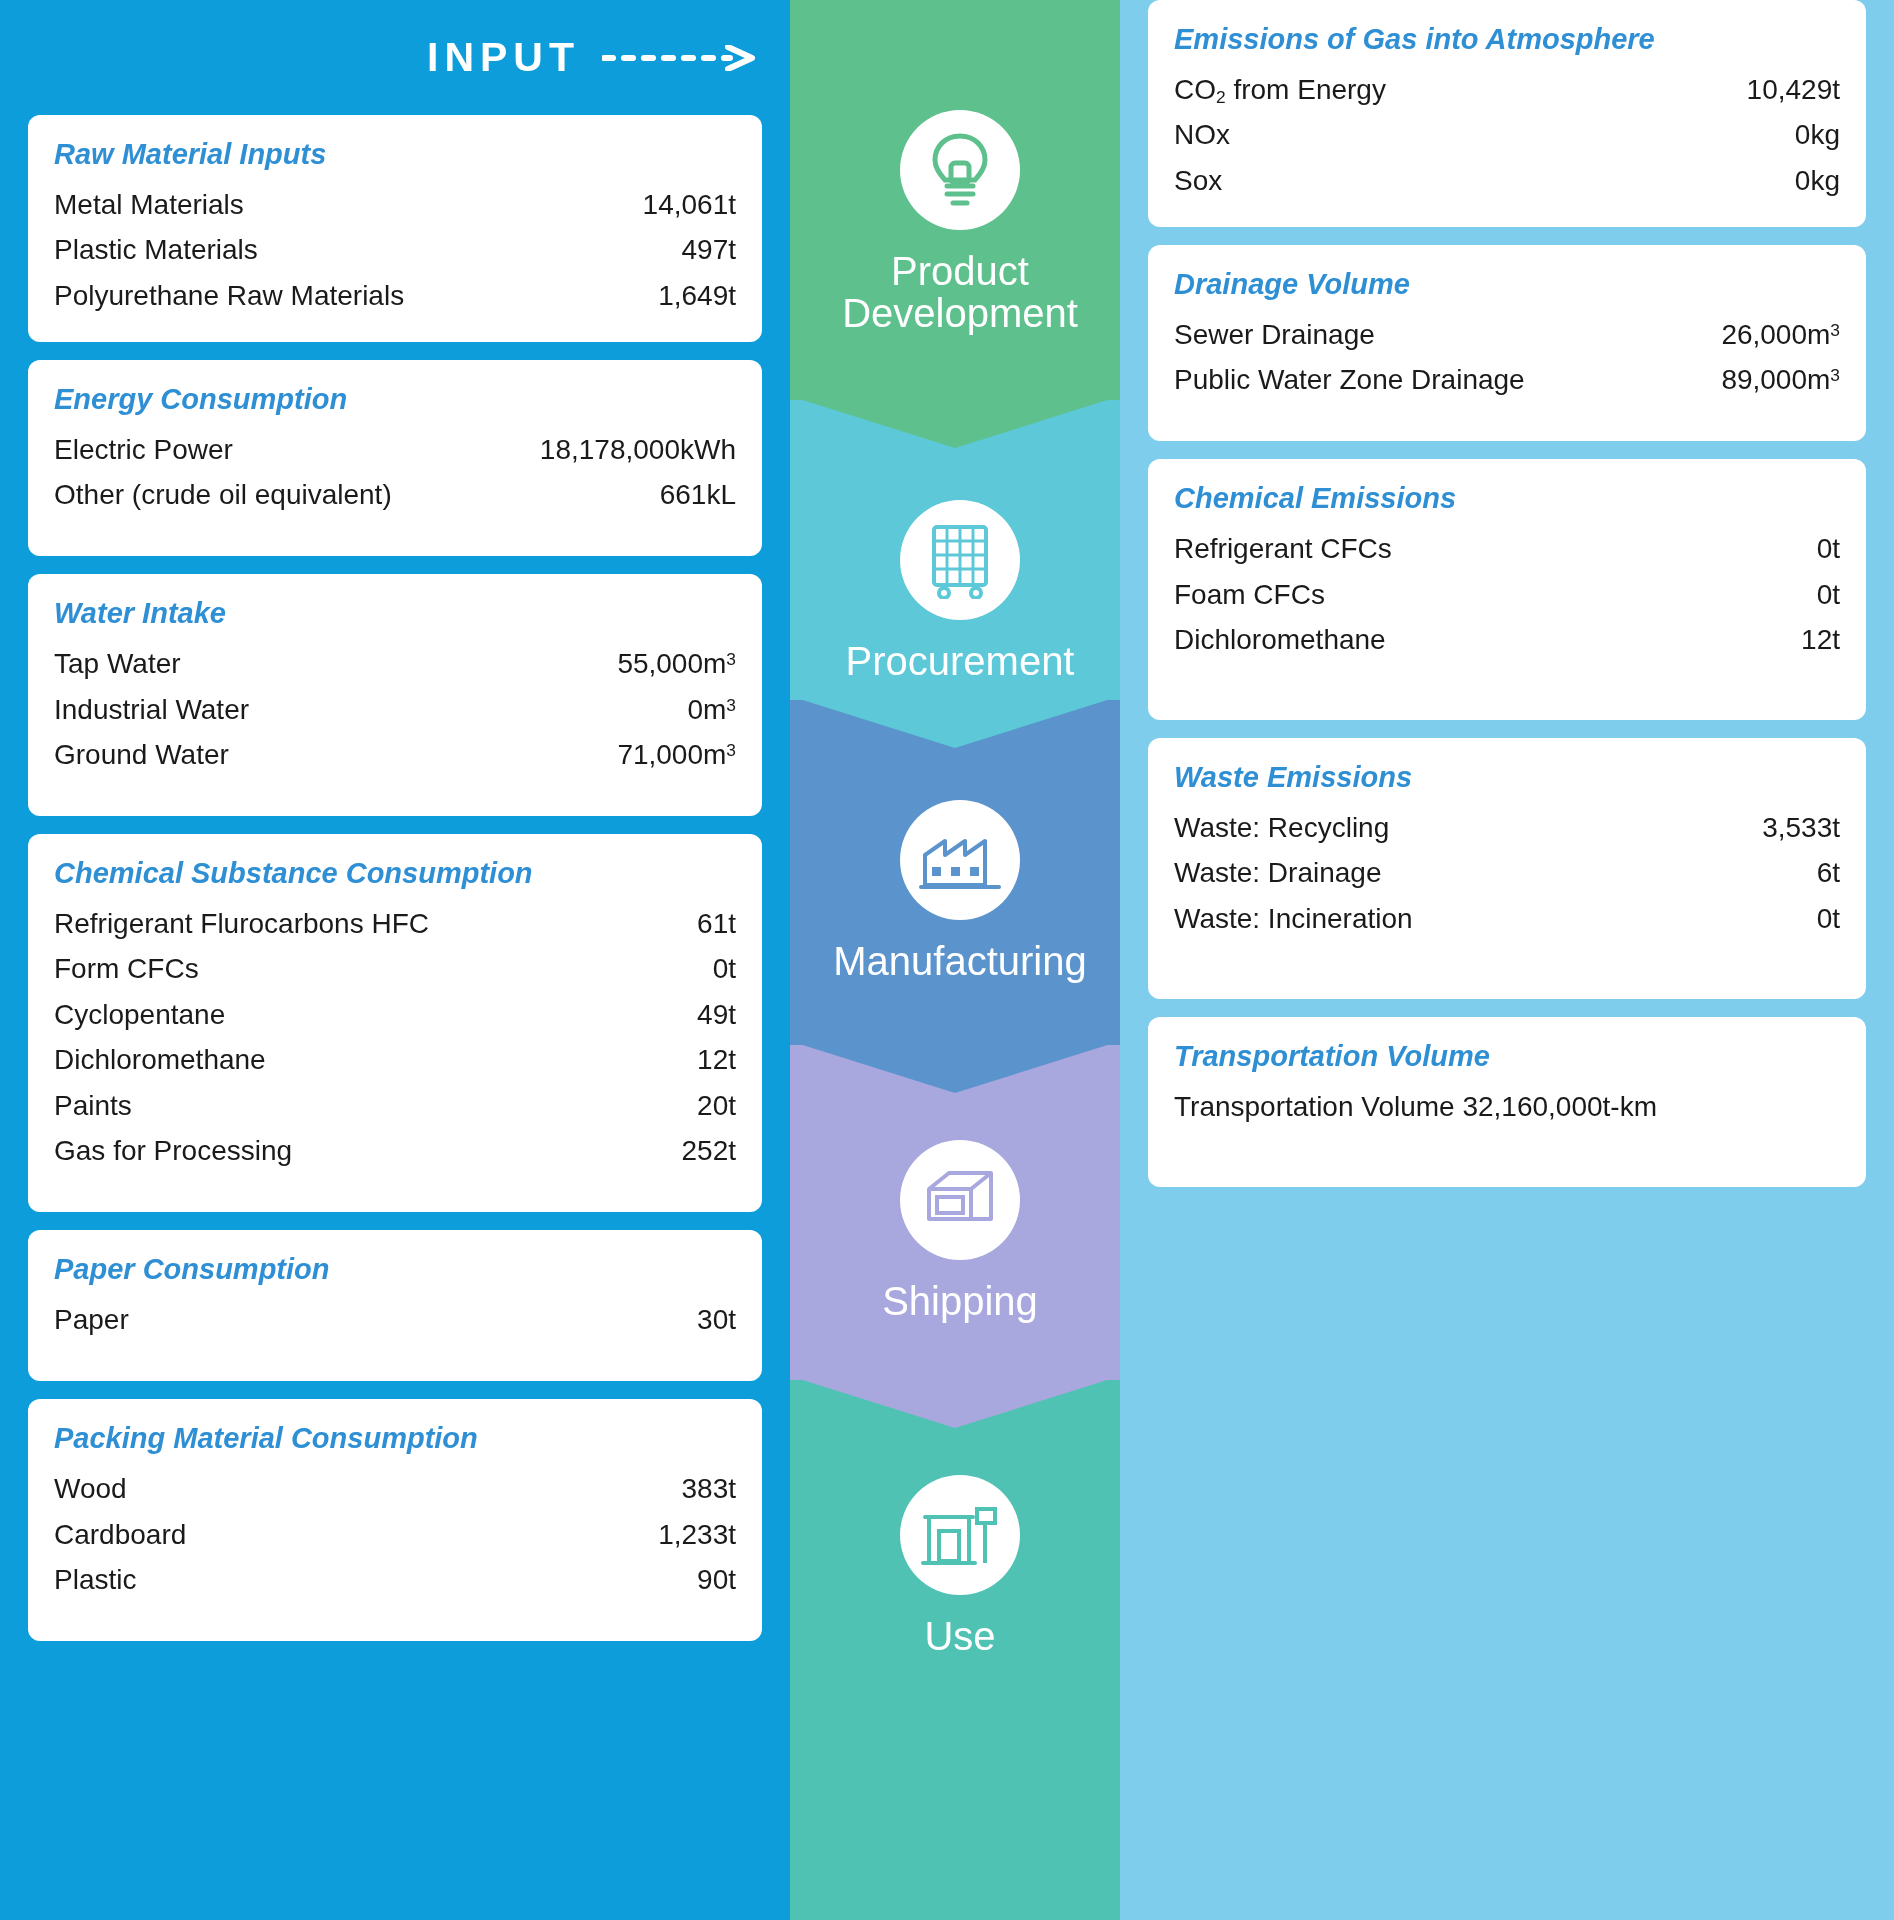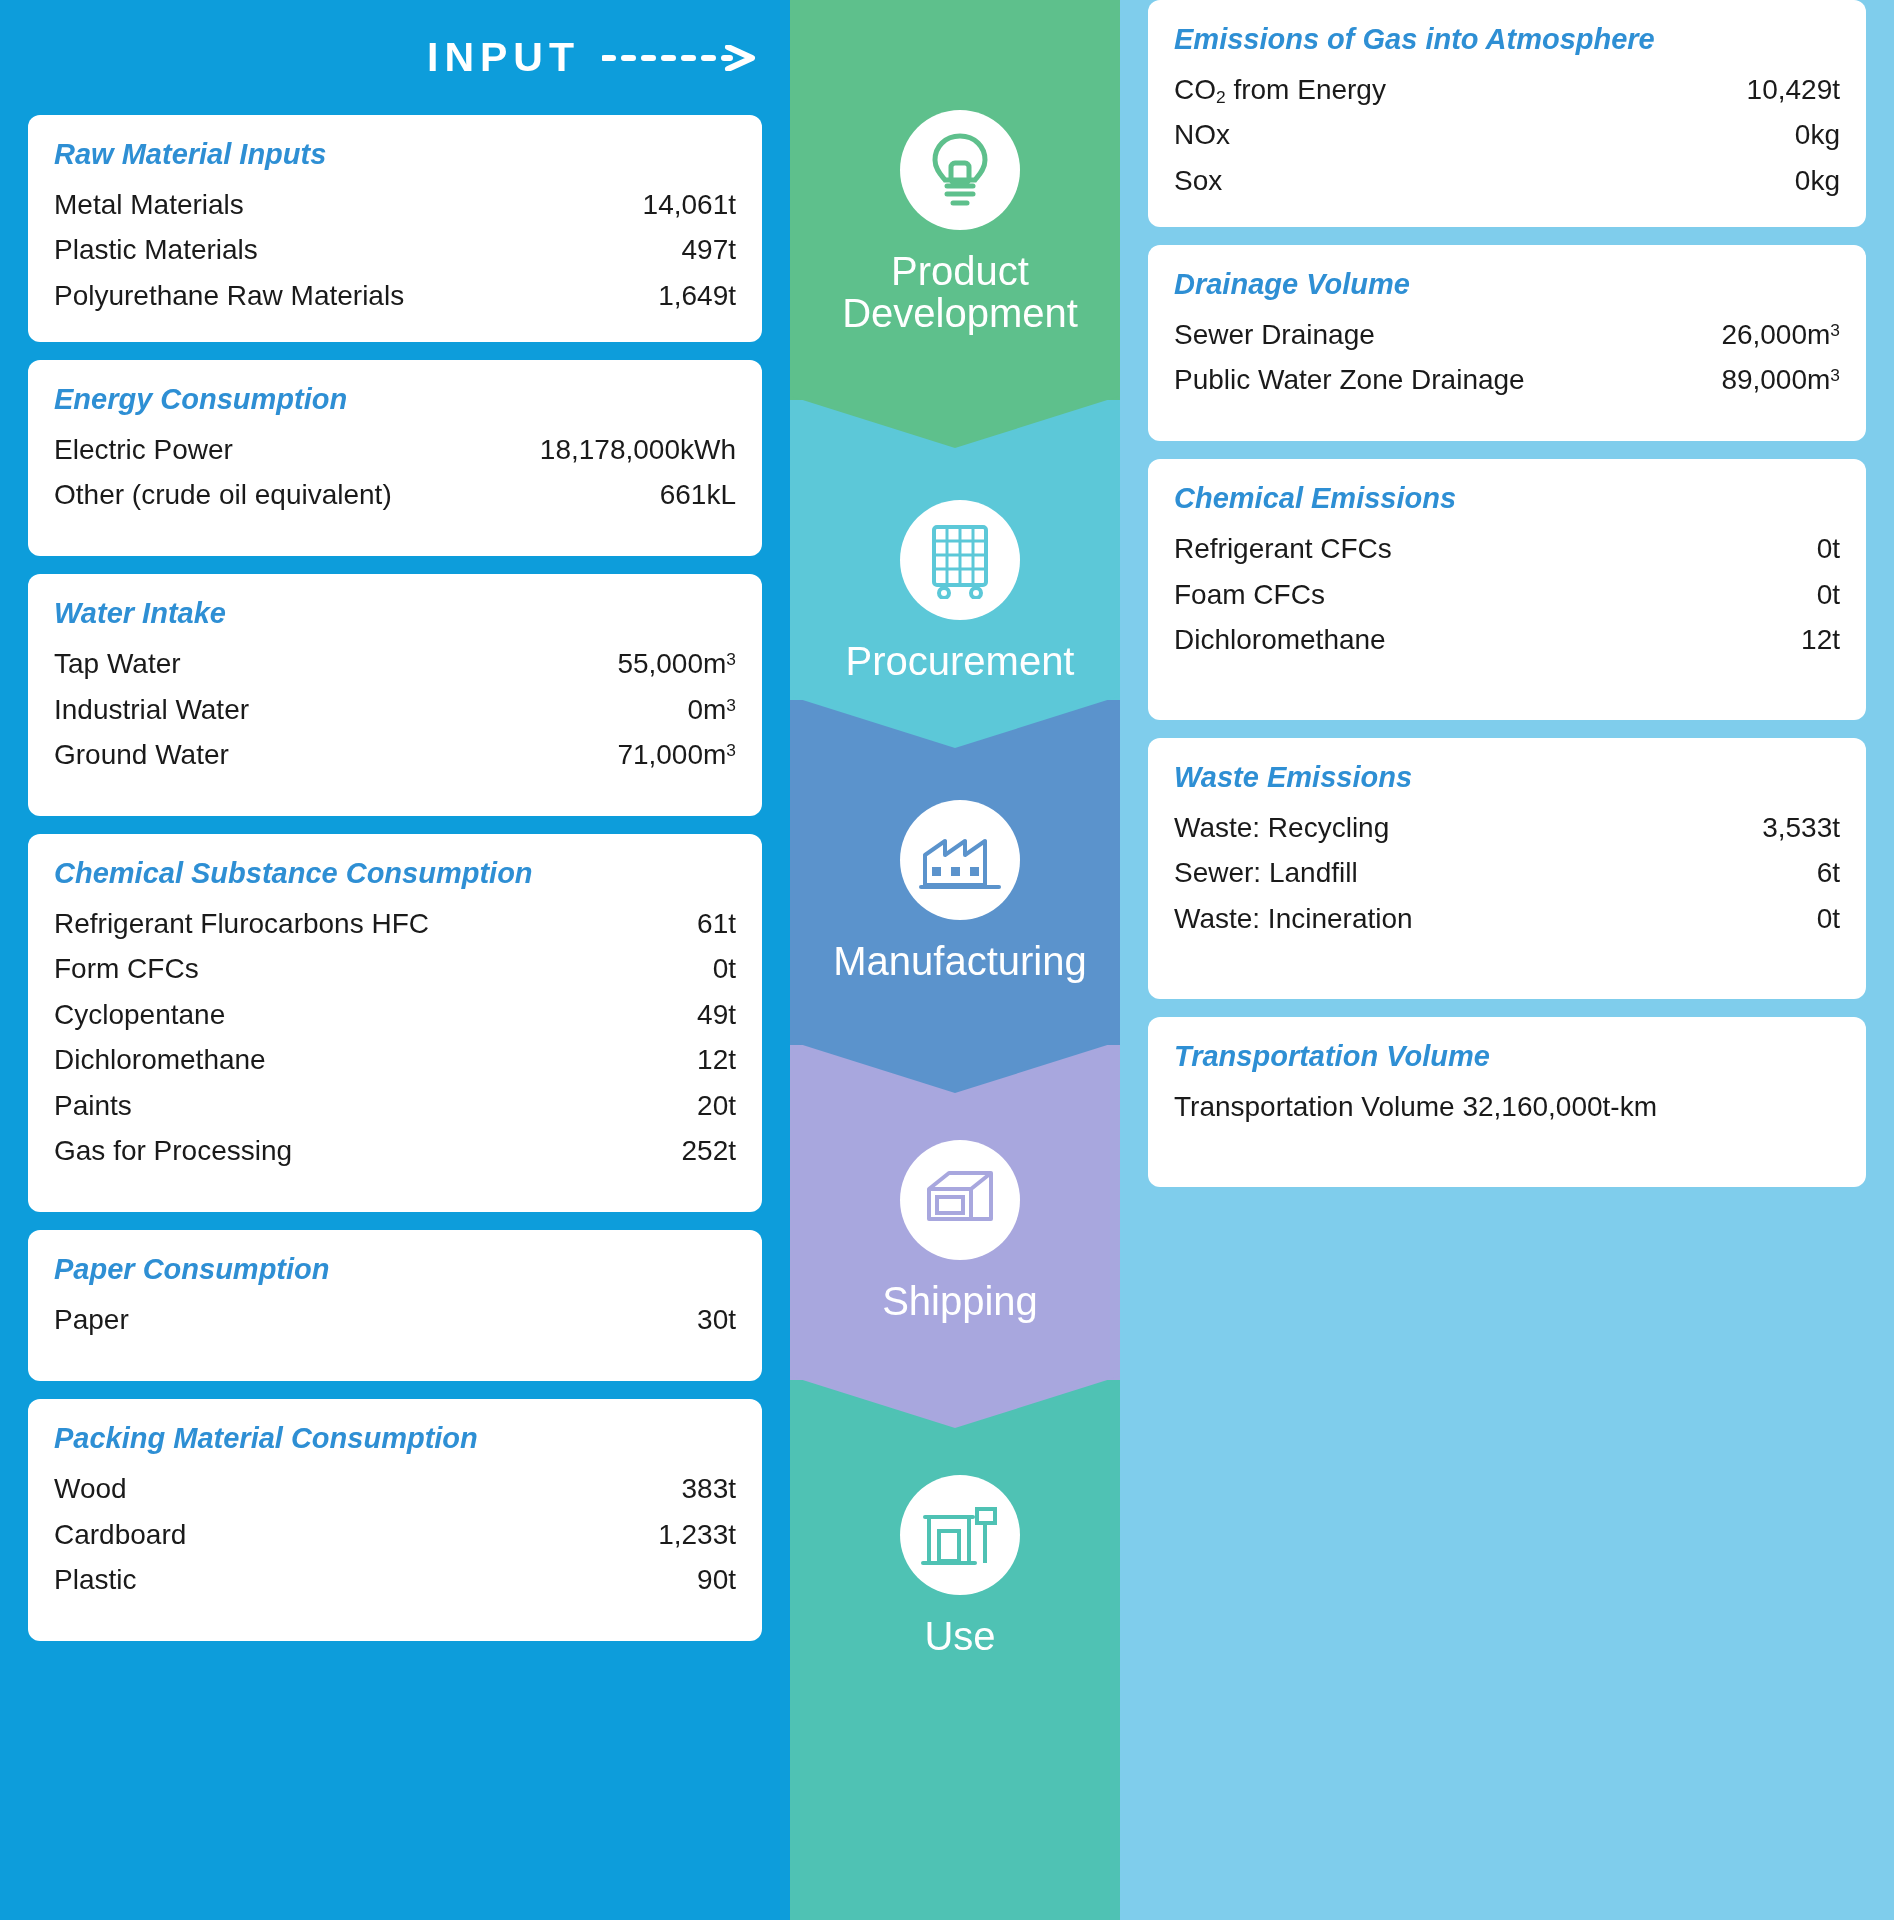--- a/index.html
+++ b/index.html
@@ -327,21 +327,21 @@
         </div>
       </div>
 
       <div class="card pad-bb">
         <div class="card-title">Waste Emissions</div>
         <div class="row">
           <span class="k">Waste: Recycling</span>
           <span class="v">3,533t</span>
         </div>
         <div class="row">
-          <span class="k">Sewer: Landfill</span>
+          <span class="k">Waste: Drainage</span>
           <span class="v">6t</span>
         </div>
         <div class="row">
           <span class="k">Waste: Incineration</span>
           <span class="v">0t</span>
         </div>
       </div>
 
       <div class="card pad-bb">
         <div class="card-title">Transportation Volume</div>

